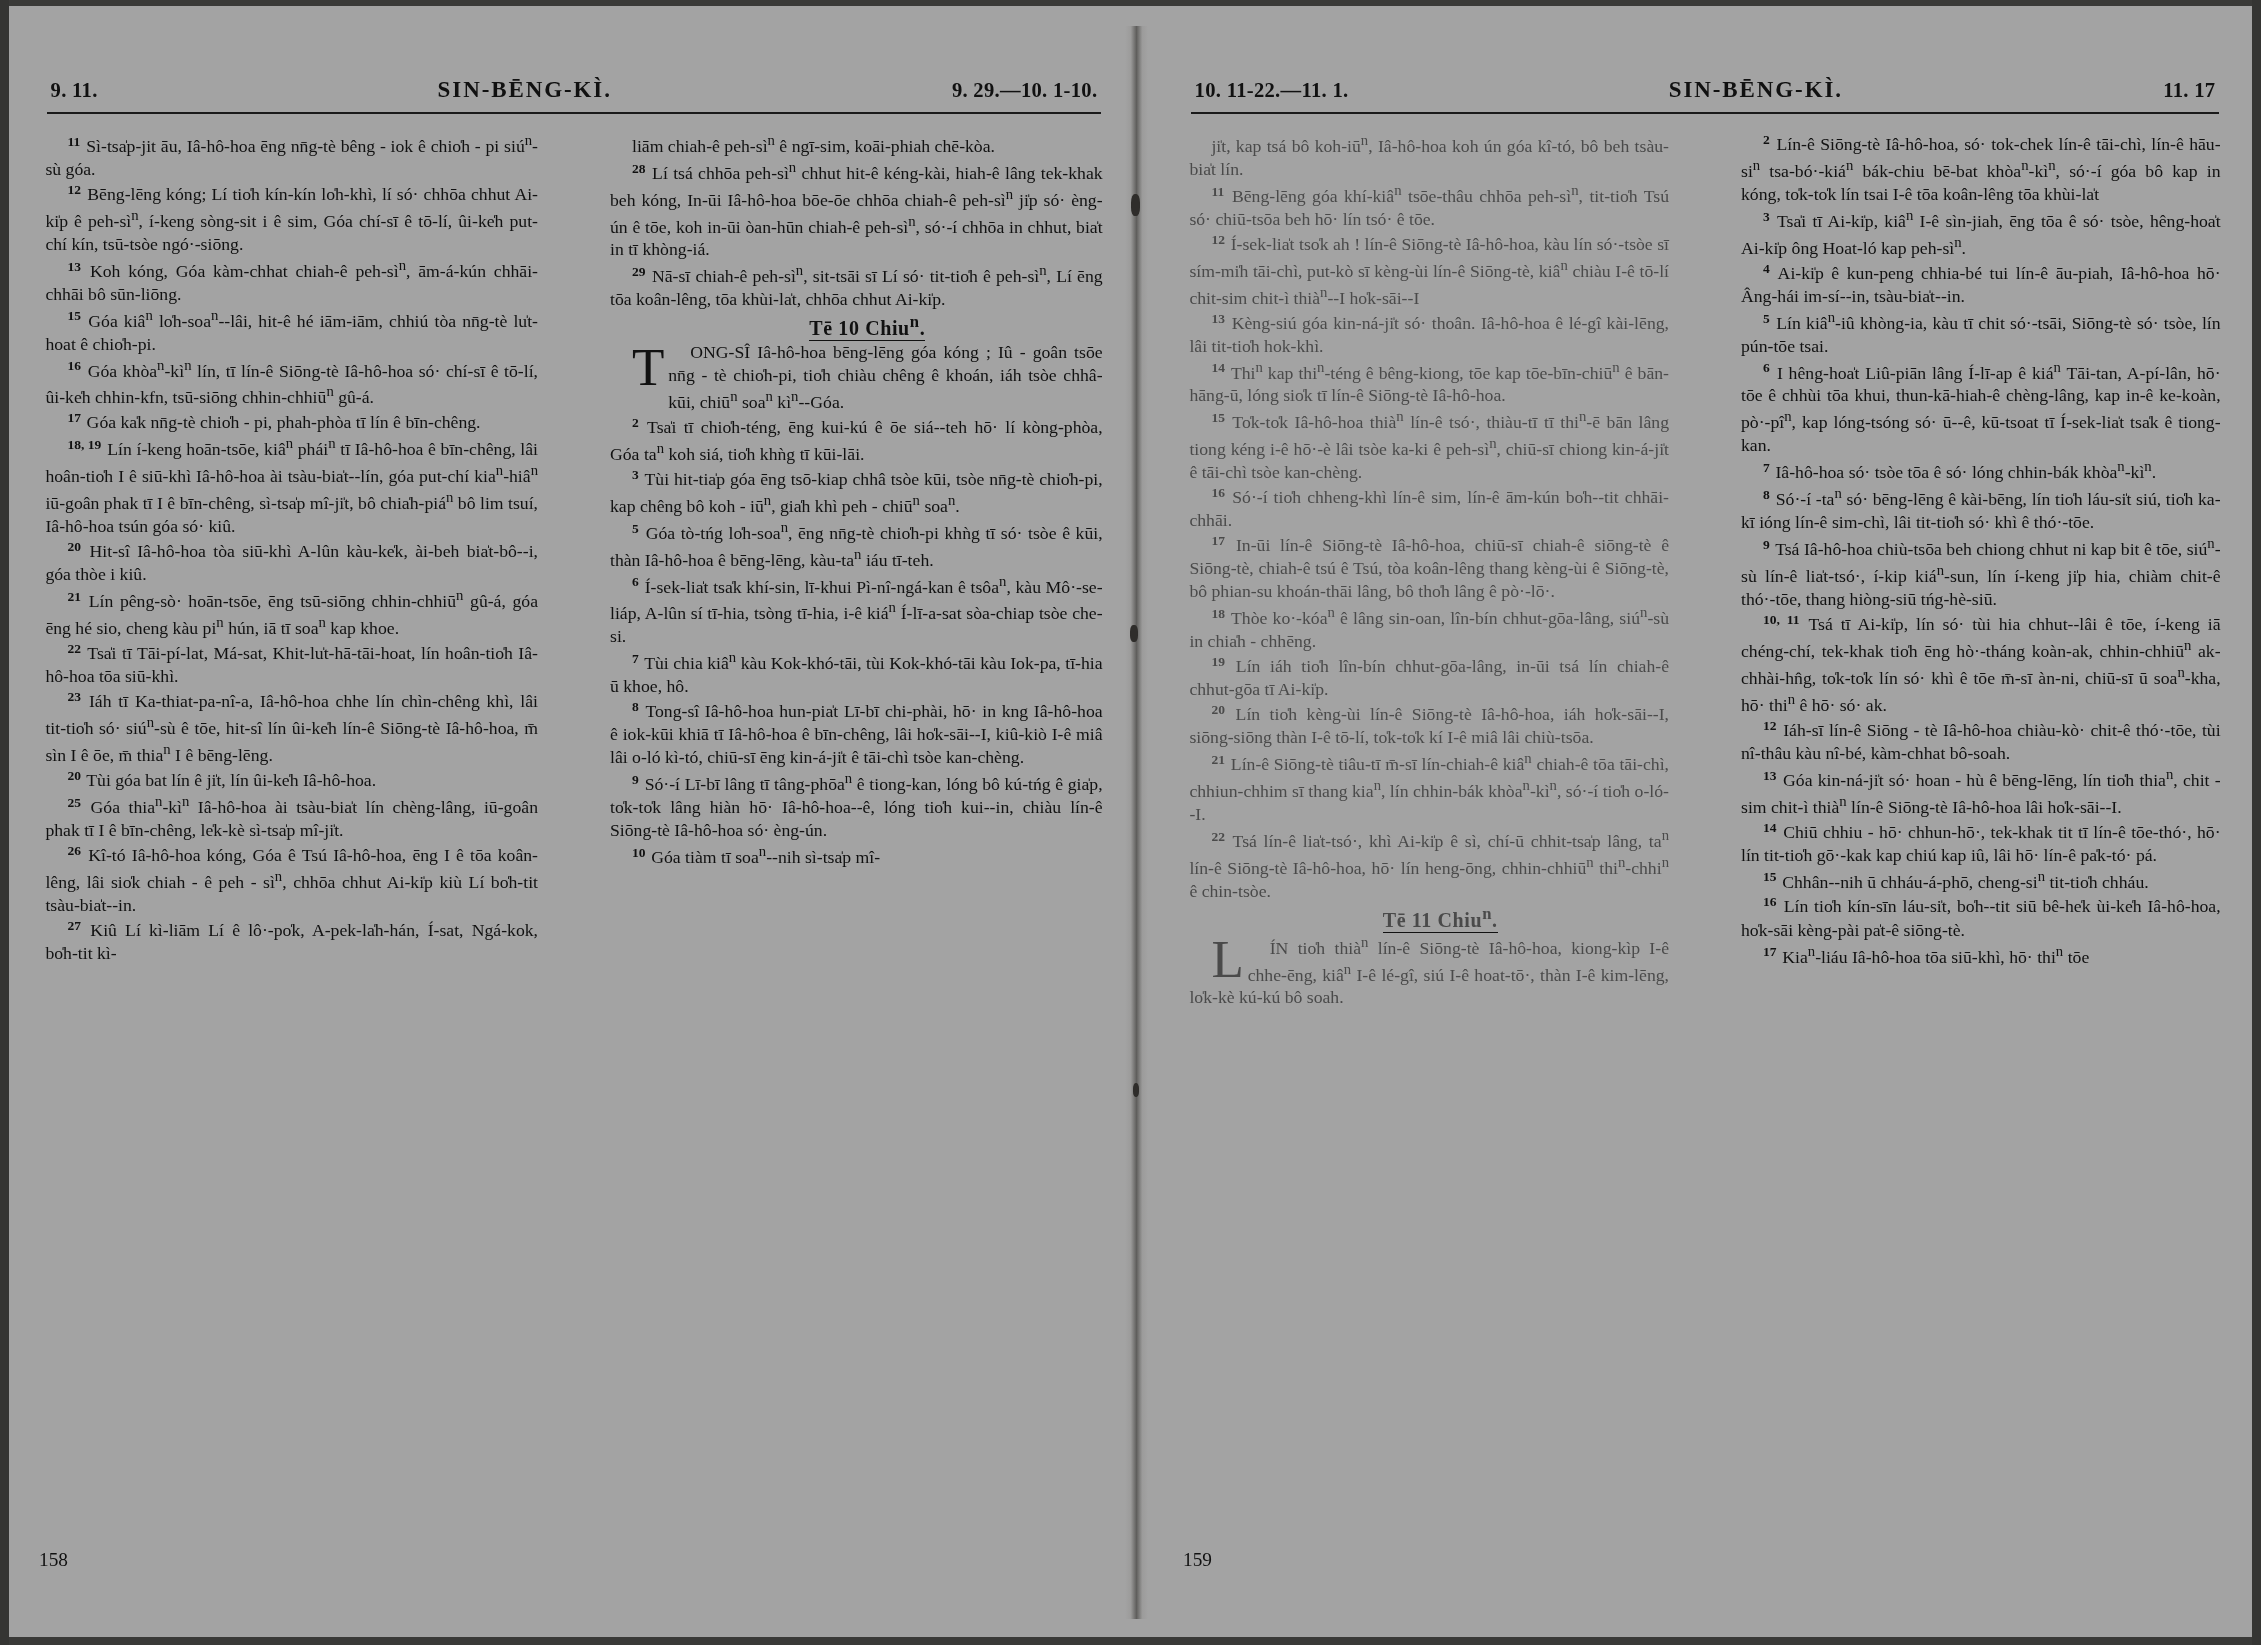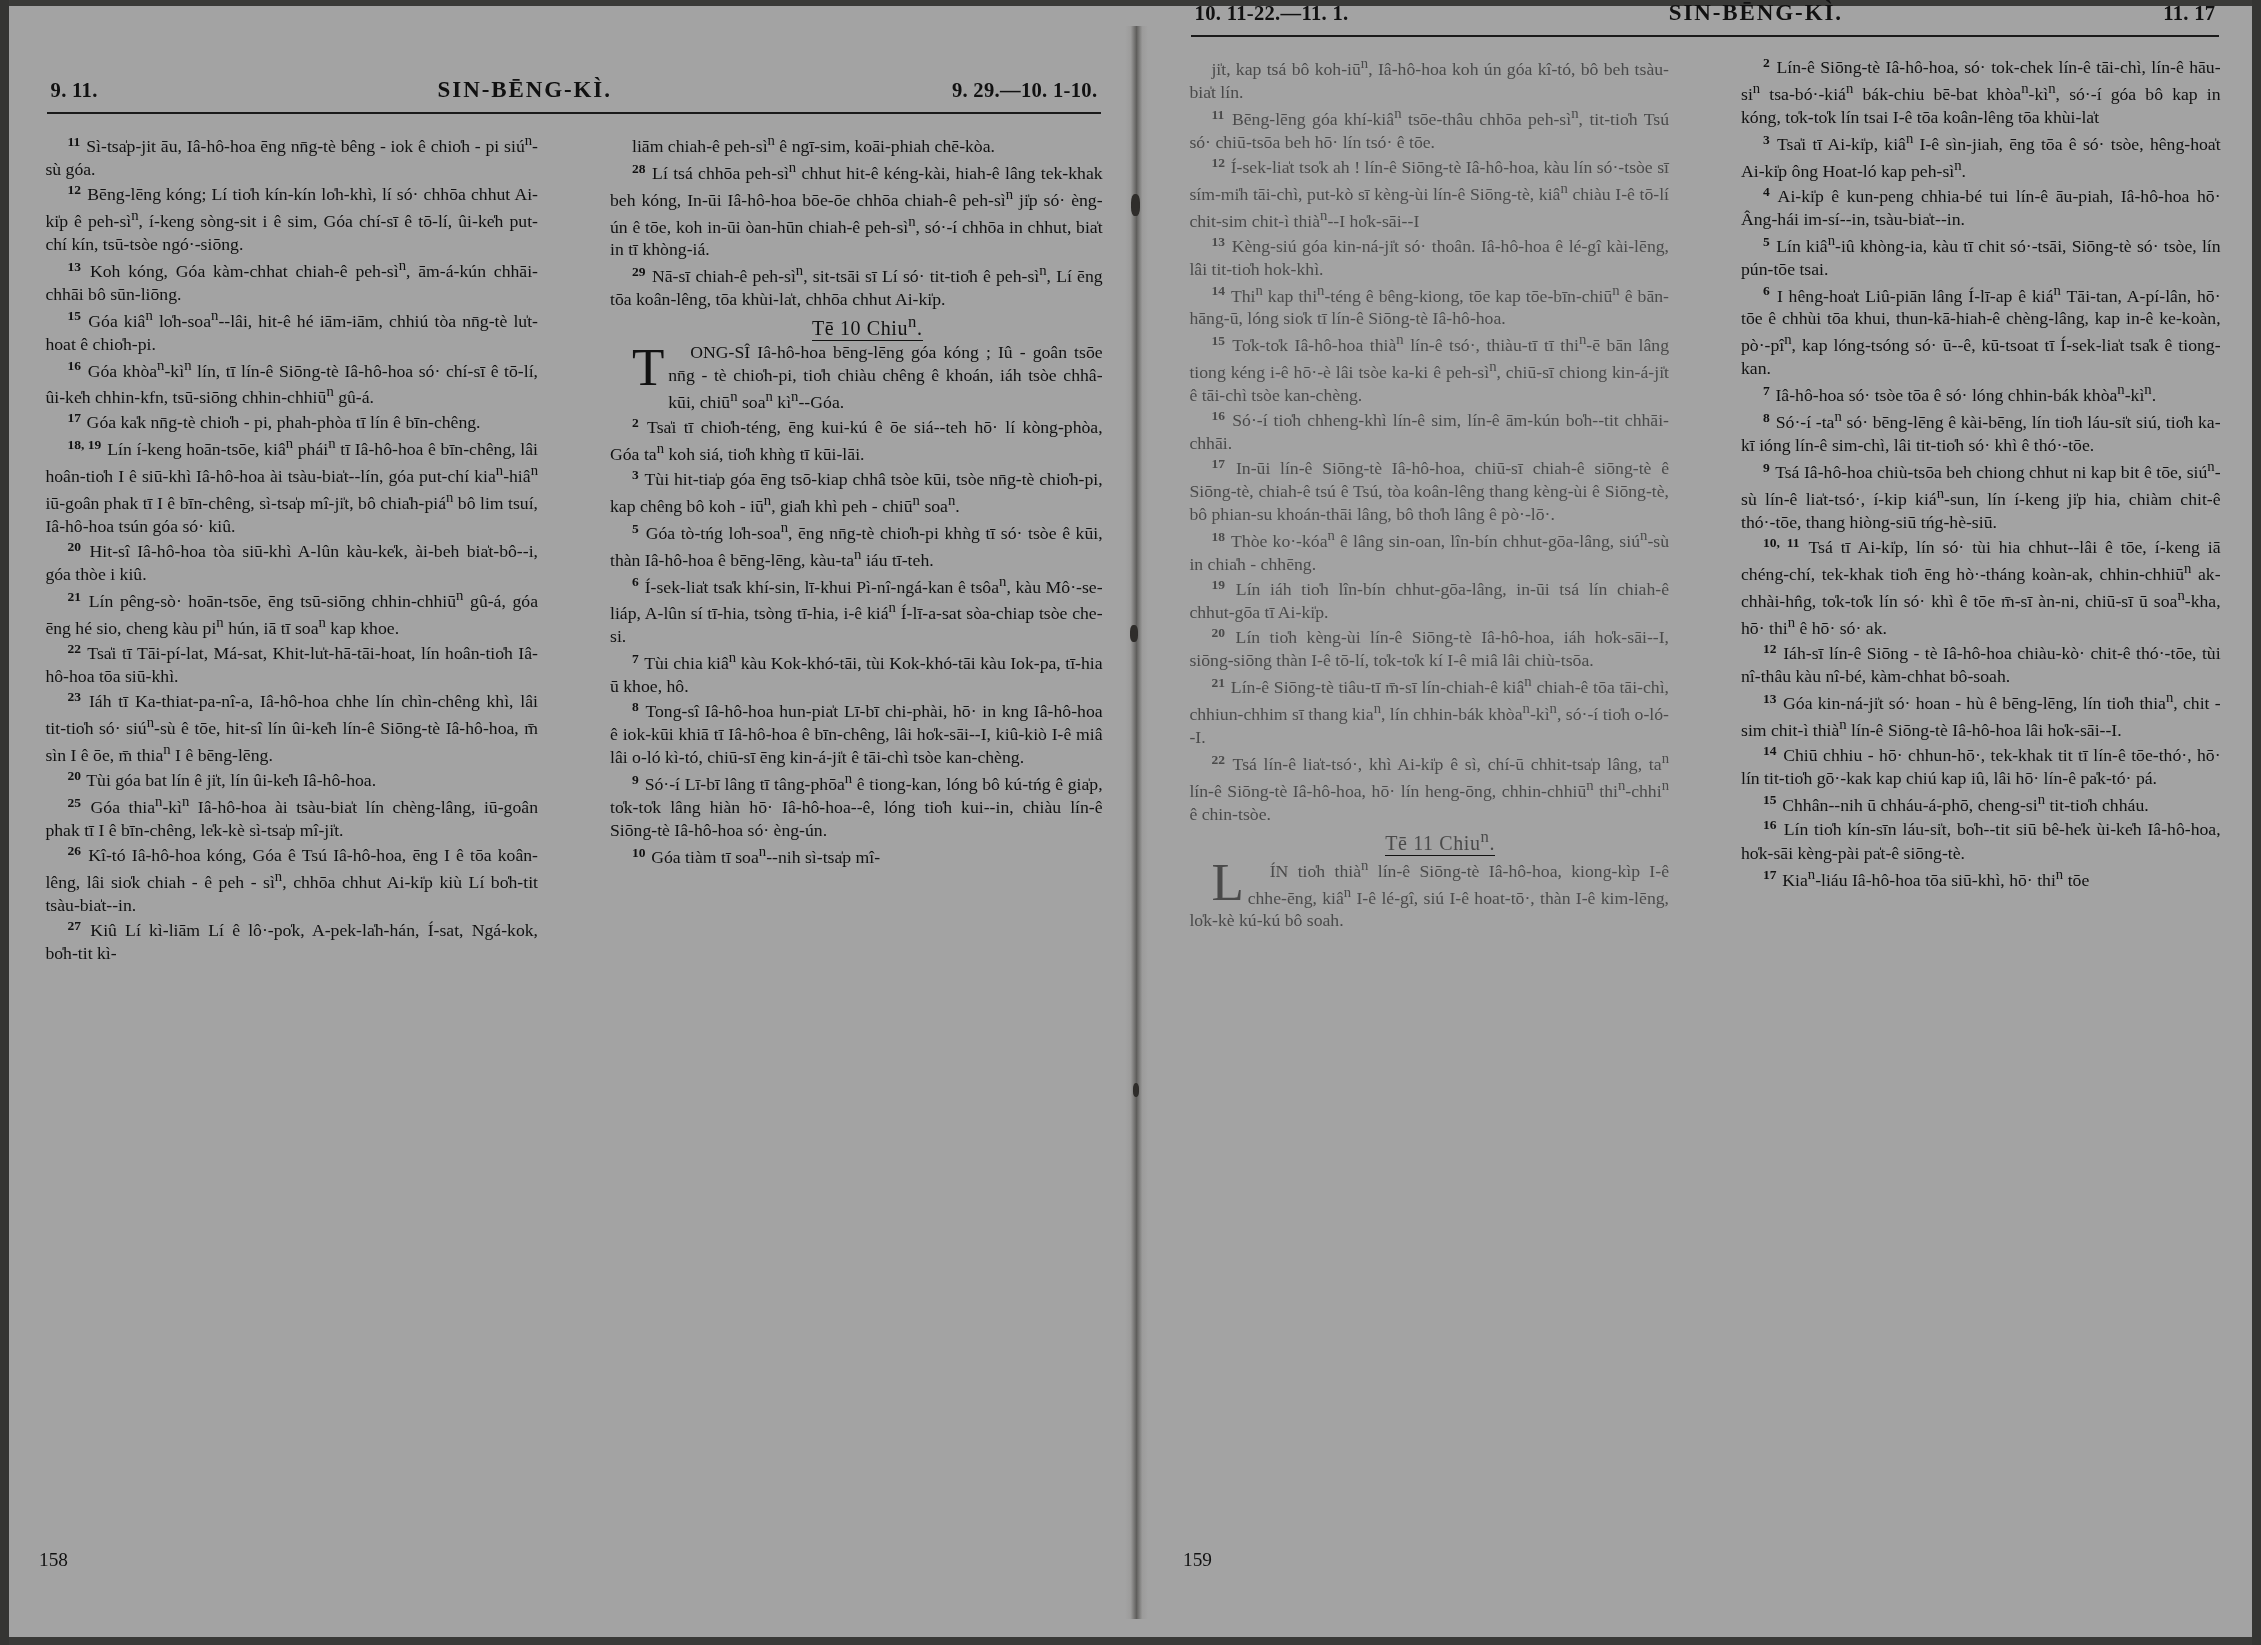--- a/index.html
+++ b/index.html
@@ -57,21 +57,21 @@
 
   .running-head {
     display: flex;
     align-items: baseline;
     justify-content: space-between;
     font-size: 21px;
     letter-spacing: 0.3px;
     padding: 0 11.6px;
   }
   #page-left .running-head  { margin-top: 77px; }
-  #page-right .running-head { }
+  #page-right .running-head { margin-top: 77px; }
 
   .rh-side {
     font-weight: bold;
     font-size: 20.6px;
   }
   .rh-title {
     font-weight: bold;
     font-size: 23px;
     letter-spacing: 1.9px;
   }
@@ -107,21 +107,21 @@
   .vnum {
     font-weight: bold;
     font-size: 13.5px;
     vertical-align: 0.45em;
     margin-right: 1.3px;
     letter-spacing: 0;
   }
 
   .chapter-head {
     text-align: center;
-    font-weight: normal;
+    font-weight: bold;
     font-size: 20px;
     letter-spacing: 0.6px;
     margin: 22px 0 13px 0;
     text-indent: 0;
   }
   .chapter-head .und { text-decoration: none; border-bottom: 1.3px solid #111; padding-bottom: 1.3px;}
 
   .dropcap-para {
     text-indent: 0;
     margin: 0;

